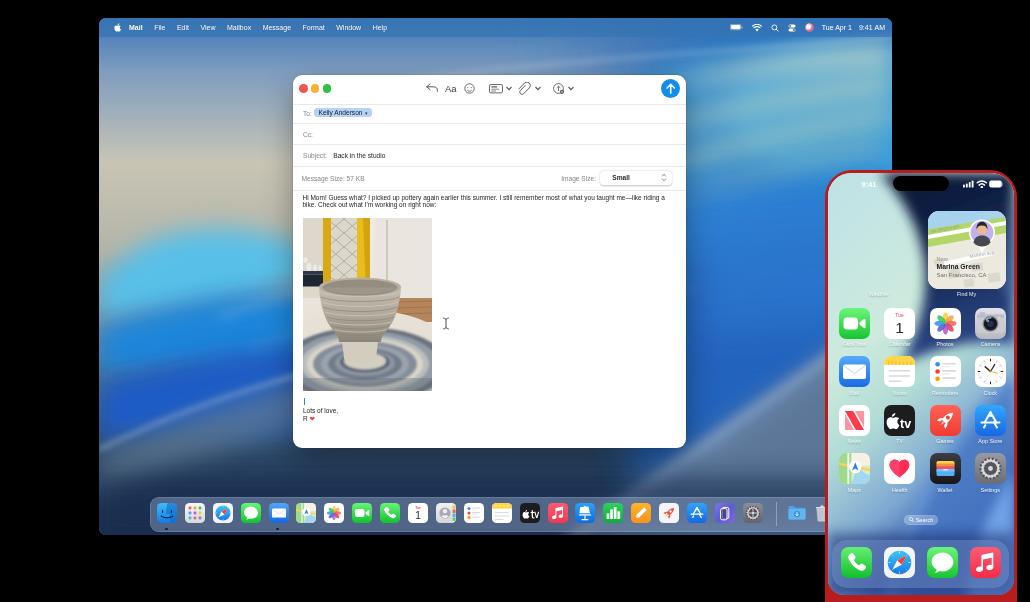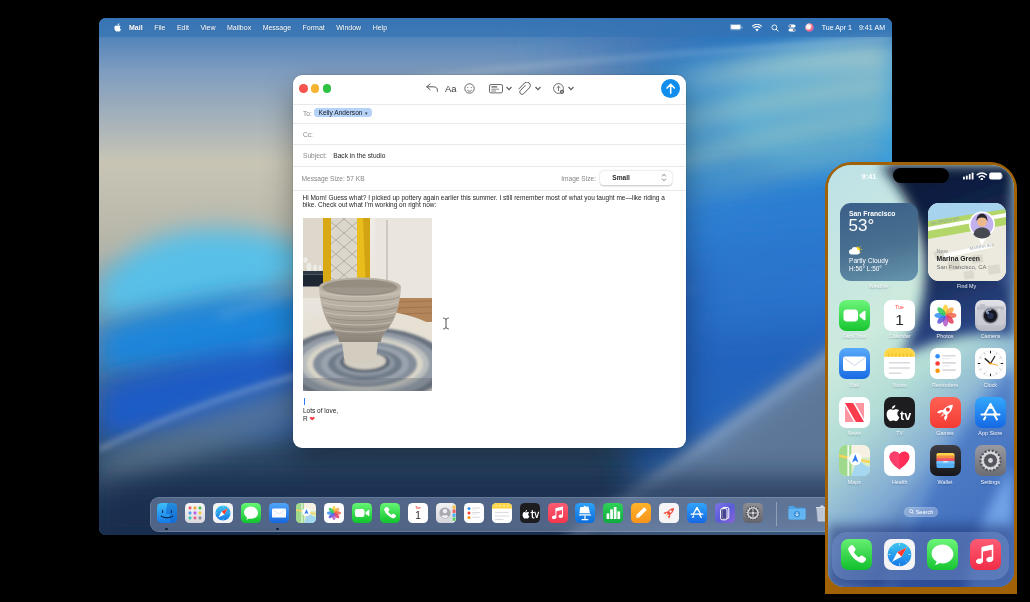--- a/index.html
+++ b/index.html
@@ -18,21 +18,21 @@
         z-index:20;}
   .dicon{position:absolute;top:6px;width:20px;height:20px;border-radius:4.6px;overflow:hidden;}
   .ddot{position:absolute;top:30.5px;width:2.5px;height:2.5px;border-radius:50%;background:rgba(10,20,40,.85);}
   
   #mailwin{left:292.5px;top:75px;width:393px;height:373px;background:#fff;border-radius:9px;
            box-shadow:0 12px 30px rgba(0,0,0,0.35), 0 0 0 0.5px rgba(0,0,0,0.15);z-index:40;font-size:6.6px;color:#1d1d1f;}
   .tl{position:absolute;top:9px;width:8.6px;height:8.6px;border-radius:50%;}
   .sep{position:absolute;left:0;width:100%;height:1px;background:#e9e9eb;}
   .glabel{color:#86868b;}
   
-  #phone{left:824.5px;top:162px;width:192px;height:432px;background:#a16207;
+  #phone{left:824.5px;top:170px;width:192px;height:432px;background:#b91c1c;
          border-radius:27px 27px 0 0;z-index:50;}
   #pscreen{position:absolute;left:3px;top:2.6px;width:186px;height:422px;border-radius:23px 23px 16px 16px;
            overflow:hidden;background:#9cc8d8;}
   .pw{position:absolute;border-radius:11px;}
   .plabel{position:absolute;color:rgba(255,255,255,0.92);font-size:5.4px;text-align:center;text-shadow:0 0.5px 1.5px rgba(0,30,80,.35);}
   .aicon{position:absolute;width:31px;height:31px;border-radius:7.2px;overflow:hidden;}
 </style>
 </head>
 <body>
 
@@ -705,33 +705,20 @@
         <rect x="8.7" y="0.6" width="1.8" height="7" rx="0.7"></rect>
       </g>
 <g stroke="#fff" fill="none" stroke-linecap="round">
         <path d="M16.1 5.1 a3.9 3.9 0 0 1 5.4 0" stroke-width="1.5"></path>
         <path d="M14.2 2.7 a6.8 6.8 0 0 1 9.2 0" stroke-width="1.5"></path>
       </g>
       <circle cx="18.8" cy="7.3" r="1.25" fill="#fff"></circle>
 <rect x="26.2" y="0.6" width="12.6" height="6.8" rx="2" fill="#fff"></rect>
 <path d="M39.4 2.6 a2 2 0 0 1 0 3.6z" fill="#fff" opacity="0.6"></path>
 </svg>
-<div class="pw abs" style="left:15.5px;top:40.5px;width:77.5px;height:78px;background:linear-gradient(168deg,#3a5f89 0%,#49708f 55%,#6694ae 100%);">
-<div class="abs" style="left:9px;top:7px;color:#fff;font-size:6.8px;font-weight:bold;">San Francisco</div>
-<div class="abs" style="left:8.5px;top:13px;color:#fff;font-size:17px;font-weight:300;">53°</div>
-<svg class="abs" style="left:8.5px;top:43px" width="13" height="9" viewBox="0 0 13 9">
-        <circle cx="8.6" cy="3.4" r="2.4" fill="#ffd60a"></circle>
-        <g stroke="#ffd60a" stroke-width="0.8" stroke-linecap="round">
-          <path d="M8.6 0 L8.6 0.2 M12 3.4 L12.6 3.4 M11 1 L11.4 0.6 M11 5.8 L11.4 6.2"></path>
-        </g>
-        <path d="M2.6 8.4 a2.6 2.6 0 0 1 0-5.2 a3.2 3.2 0 0 1 6.2 0.6 a2.3 2.3 0 0 1-0.3 4.6 Z" fill="#fff"></path>
-      </svg>
-<div class="abs" style="left:9px;top:54px;color:#fff;font-size:6.6px;">Partly Cloudy</div>
-<div class="abs" style="left:9px;top:62.5px;color:#fff;font-size:6.4px;">H:56° L:50°</div>
-</div>
 <div class="plabel" style="left:24.3px;top:120.5px;width:60px;">Weather</div>
 <div class="pw abs" style="left:103px;top:40.5px;width:78px;height:78px;background:#edeae2;overflow:hidden;">
 <path></path>
 <svg class="abs" style="left:0;top:0" width="78" height="78" viewBox="0 0 78 78">
 <rect width="78" height="30" fill="#a8d3ee"></rect>
 <path d="M0 18 L78 6 L78 26 L0 40 Z" fill="#b2d668"></path>
 <path d="M0 36 L78 22 L78 78 L0 78 Z" fill="#eceadf"></path>
 <path d="M0 24 L78 10 L78 14 L0 28 Z" fill="#fdfdfb"></path>
 <path d="M20 45 L78 32 L78 36.5 L20 49.5 Z" fill="#fdfdfb" transform="translate(-14,8)"></path>
 <g fill="#d8d5c9" opacity="0.8">

